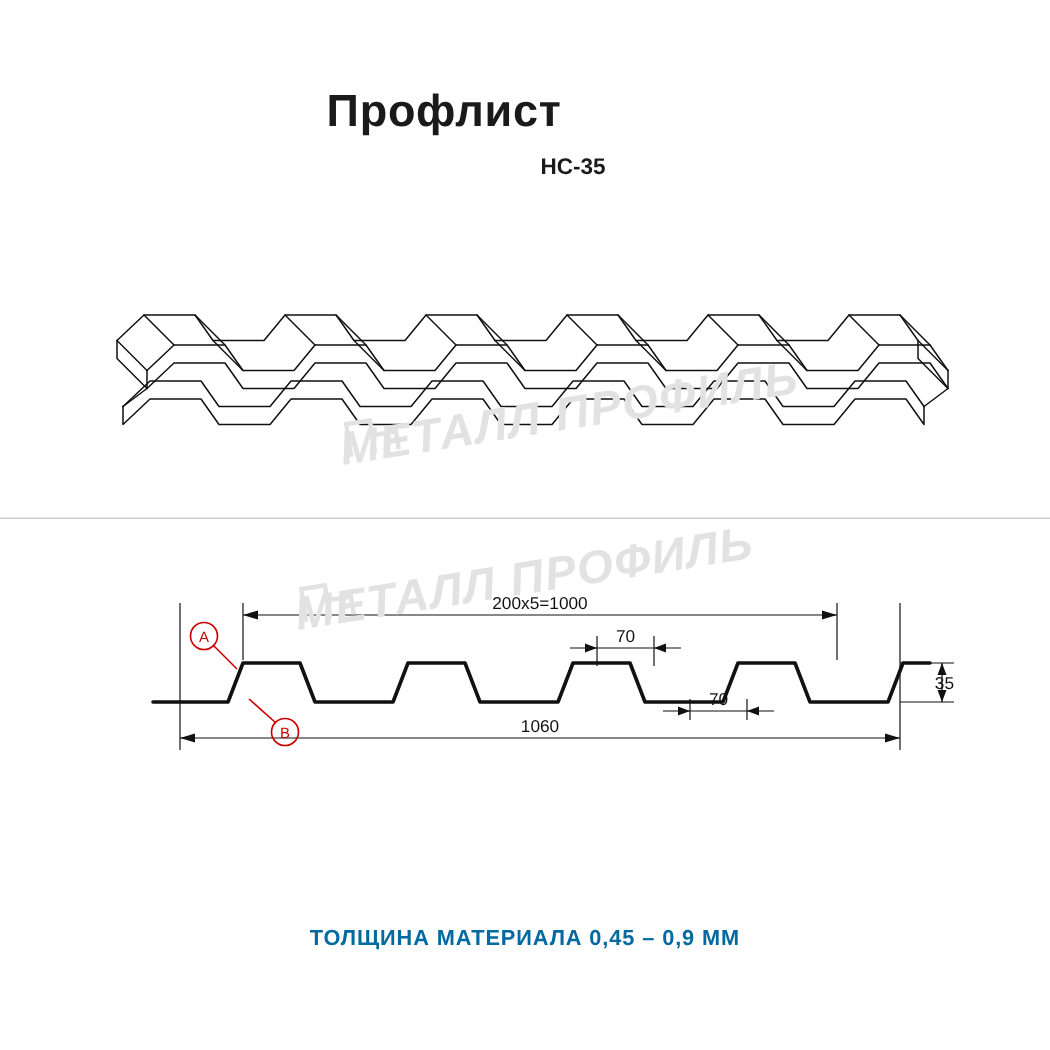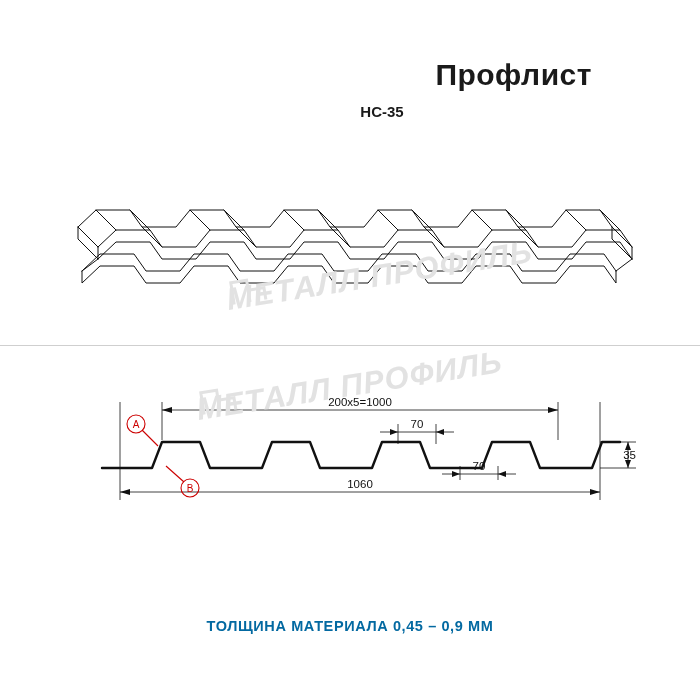--- a/index.html
+++ b/index.html
@@ -18,21 +18,21 @@
   .page {
     position: relative;
     width: 700px;
     height: 700px;
   }
   .title {
     position: absolute;
     top: 58px;
     left: 0;
     width: 592px;
-    text-align: right;
+    text-align: center;
     font-size: 30px;
     font-weight: bold;
     letter-spacing: 0.5px;
     color: #1a1a1a;
   }
   .subtitle {
     position: absolute;
     top: 103px;
     left: 0;
     width: 700px;

